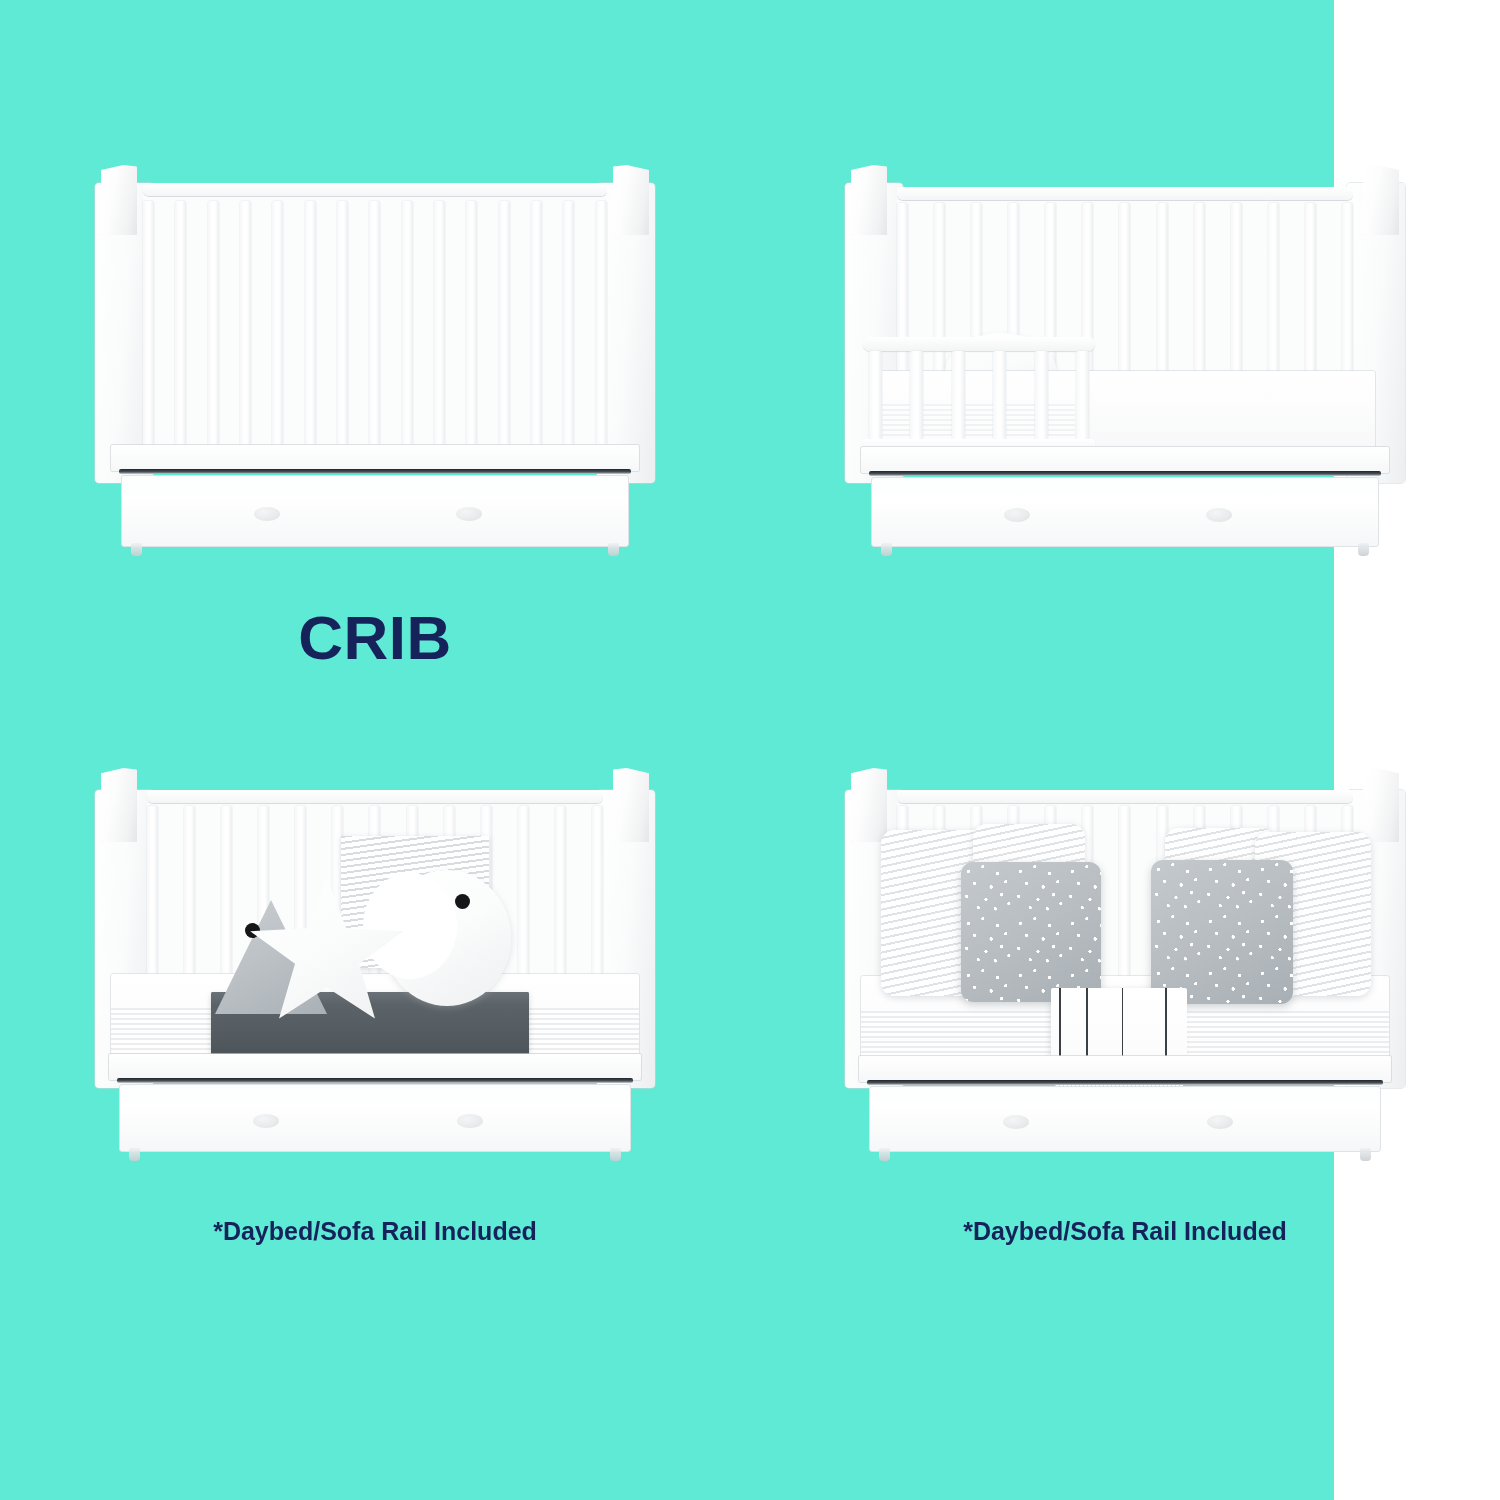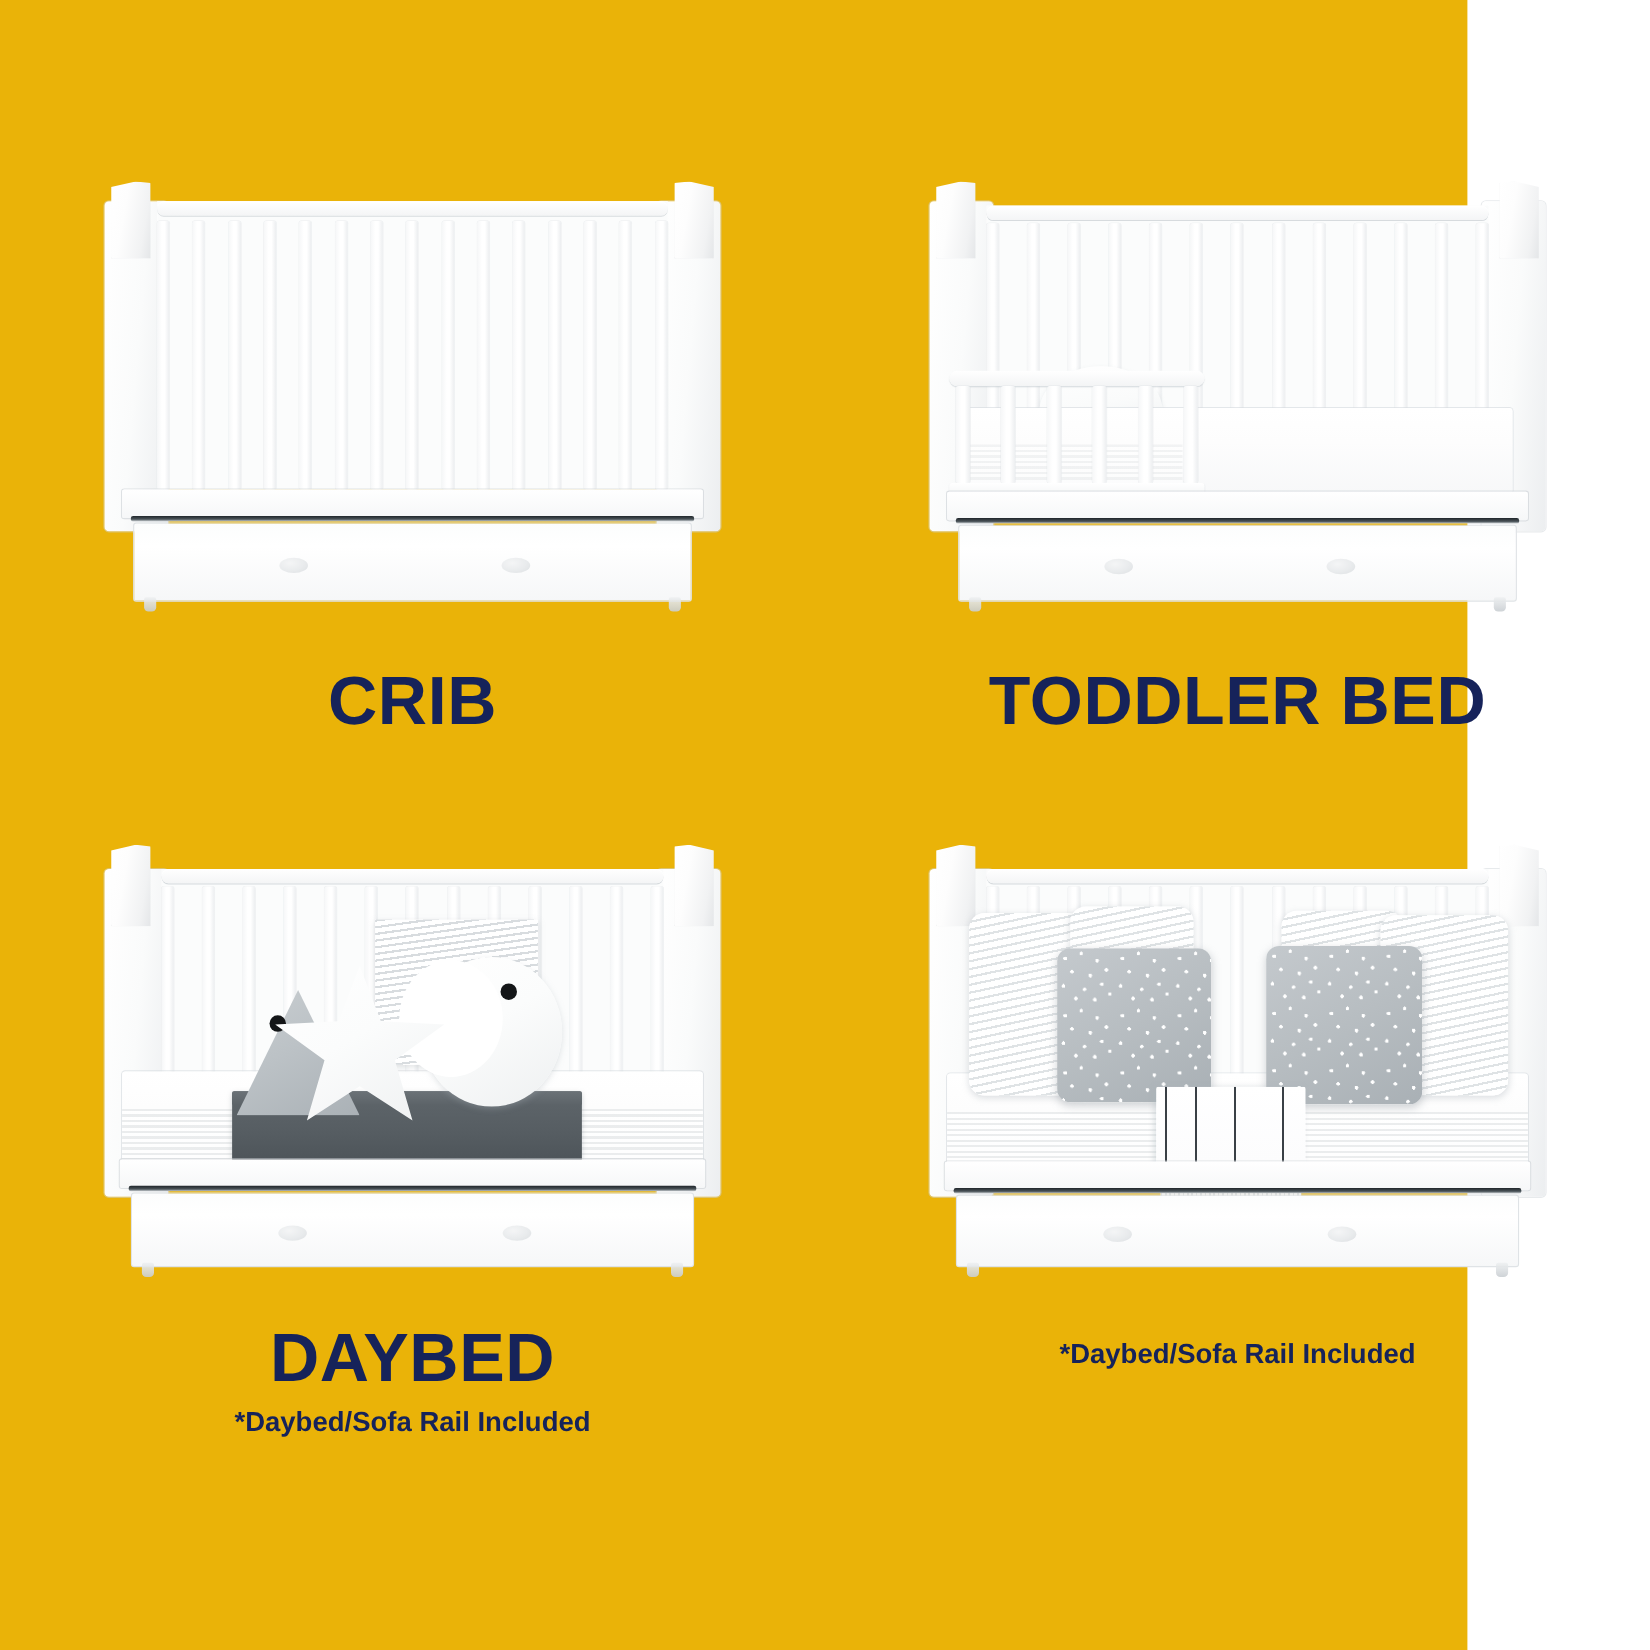--- a/index.html
+++ b/index.html
@@ -10,21 +10,21 @@
     height: 1500px;
     background: #ffffff;
     font-family: "Liberation Sans", sans-serif;
     overflow: hidden;
   }
 
   .infographic {
     position: relative;
     width: 1334px;
     height: 1500px;
-    background: #eab308;
+    background: #5eead4;
   }
 
   .grid {
     position: absolute;
     inset: 0;
     display: grid;
     grid-template-columns: 750px 750px;
     grid-template-rows: 760px 740px;
   }
 
@@ -460,21 +460,20 @@
           <div class="trundle" style="left:26px; right:26px; top:322px; height:70px;">
             <div class="knob" style="left:26%; top:44%;"></div>
             <div class="knob" style="left:66%; top:44%;"></div>
           </div>
           <div class="caster" style="left:36px; top:388px;"></div>
           <div class="caster" style="right:36px; top:388px;"></div>
         </div>
       </div>
 
       <div class="label-block">
-        <div class="title">TODDLER BED</div>
       </div>
     </div>
 
     <div class="panel panel-bottom panel-daybed">
       <div class="stage">
         <div class="bed">
 
           <div class="sidepanel left" style="top:30px; bottom:92px;"></div>
           <div class="sidepanel right" style="top:30px; bottom:92px;"></div>
           <div class="post left" style="top:8px; height:74px;"></div>
@@ -521,21 +520,20 @@
           <div class="trundle" style="left:24px; right:24px; top:324px; height:68px;">
             <div class="knob" style="left:26%; top:44%;"></div>
             <div class="knob" style="left:66%; top:44%;"></div>
           </div>
           <div class="caster" style="left:34px; top:388px;"></div>
           <div class="caster" style="right:34px; top:388px;"></div>
         </div>
       </div>
 
       <div class="label-block">
-        <div class="title">DAYBED</div>
         <div class="subtitle">*Daybed/Sofa Rail Included</div>
       </div>
     </div>
 
     <div class="panel panel-bottom panel-sofa">
       <div class="stage">
         <div class="bed">
 
           <div class="sidepanel left" style="top:30px; bottom:92px;"></div>
           <div class="sidepanel right" style="top:30px; bottom:92px;"></div>

